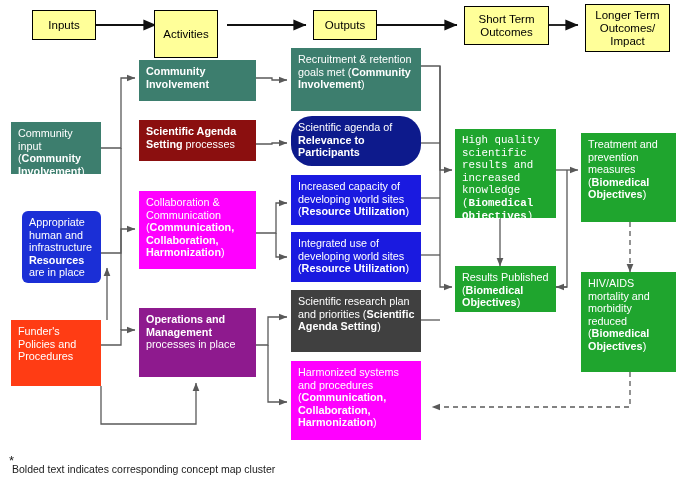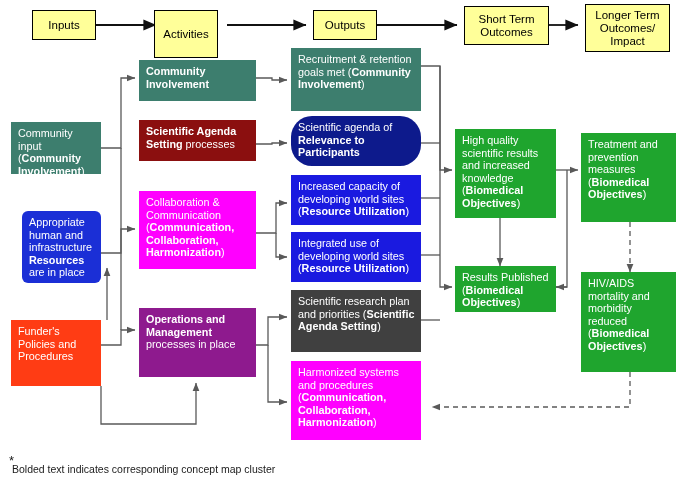--- a/index.html
+++ b/index.html
@@ -117,21 +117,21 @@
   <div class="box cbox" style="left:139px;top:191px;width:117px;height:78px;background:#ff00ff;"><span>Collaboration &amp; Communication </span><span>(</span><b>Communication, Collaboration, Harmonization</b><span>)</span></div>
   <div class="box cbox" style="left:139px;top:308px;width:117px;height:69px;background:#8e1a8e;"><b>Operations and Management</b><span> processes in place</span></div>
 
   <div class="box cbox" style="left:291px;top:48px;width:130px;height:63px;background:#3d7e6e;"><span>Recruitment &amp; retention goals met </span><span>(</span><b>Community Involvement</b><span>)</span></div>
   <div class="box cbox" style="left:291px;top:116px;width:130px;height:50px;background:#0d1a8c;border-radius:21px;"><span>Scientific agenda of </span><b>Relevance to Participants</b></div>
   <div class="box cbox" style="left:291px;top:175px;width:130px;height:50px;background:#1a1ae0;"><span>Increased capacity of developing world sites </span><span>(</span><b>Resource Utilization</b><span>)</span></div>
   <div class="box cbox" style="left:291px;top:232px;width:130px;height:50px;background:#1a1ae0;"><span>Integrated use of developing world sites </span><span>(</span><b>Resource Utilization</b><span>)</span></div>
   <div class="box cbox" style="left:291px;top:290px;width:130px;height:62px;background:#404040;"><span>Scientific research plan and priorities </span><span>(</span><b>Scientific Agenda Setting</b><span>)</span></div>
   <div class="box cbox" style="left:291px;top:361px;width:130px;height:79px;background:#ff00ff;"><span>Harmonized systems and procedures </span><span>(</span><b>Communication, Collaboration, Harmonization</b><span>)</span></div>
 
-  <div class="box cbox" style="left:455px;top:129px;width:101px;height:89px;background:#1fa52e;"><span>High quality scientific results and increased knowledge </span><span>(</span><b>Biomedical Objectives</b><span>)</span></div>
+  <div class="box cbox" style="left:455px;top:129px;width:101px;height:89px;background:#1fa52e;font-family:Liberation Mono, monospace;"><span>High quality scientific results and increased knowledge </span><span>(</span><b>Biomedical Objectives</b><span>)</span></div>
   <div class="box cbox" style="left:455px;top:266px;width:101px;height:46px;background:#1fa52e;"><span>Results Published </span><span>(</span><b>Biomedical Objectives</b><span>)</span></div>
 
   <div class="box cbox" style="left:581px;top:133px;width:95px;height:89px;background:#1fa52e;"><span>Treatment and prevention measures </span><span>(</span><b>Biomedical Objectives</b><span>)</span></div>
   <div class="box cbox" style="left:581px;top:272px;width:95px;height:100px;background:#1fa52e;"><span>HIV/AIDS mortality and morbidity reduced </span><span>(</span><b>Biomedical Objectives</b><span>)</span></div>
 
   <span class="star" style="left:9px;top:457px;">*</span>
   <div class="note" style="left:12px;top:463px;">Bolded text indicates corresponding concept map cluster</div>
 
 </div>
 

